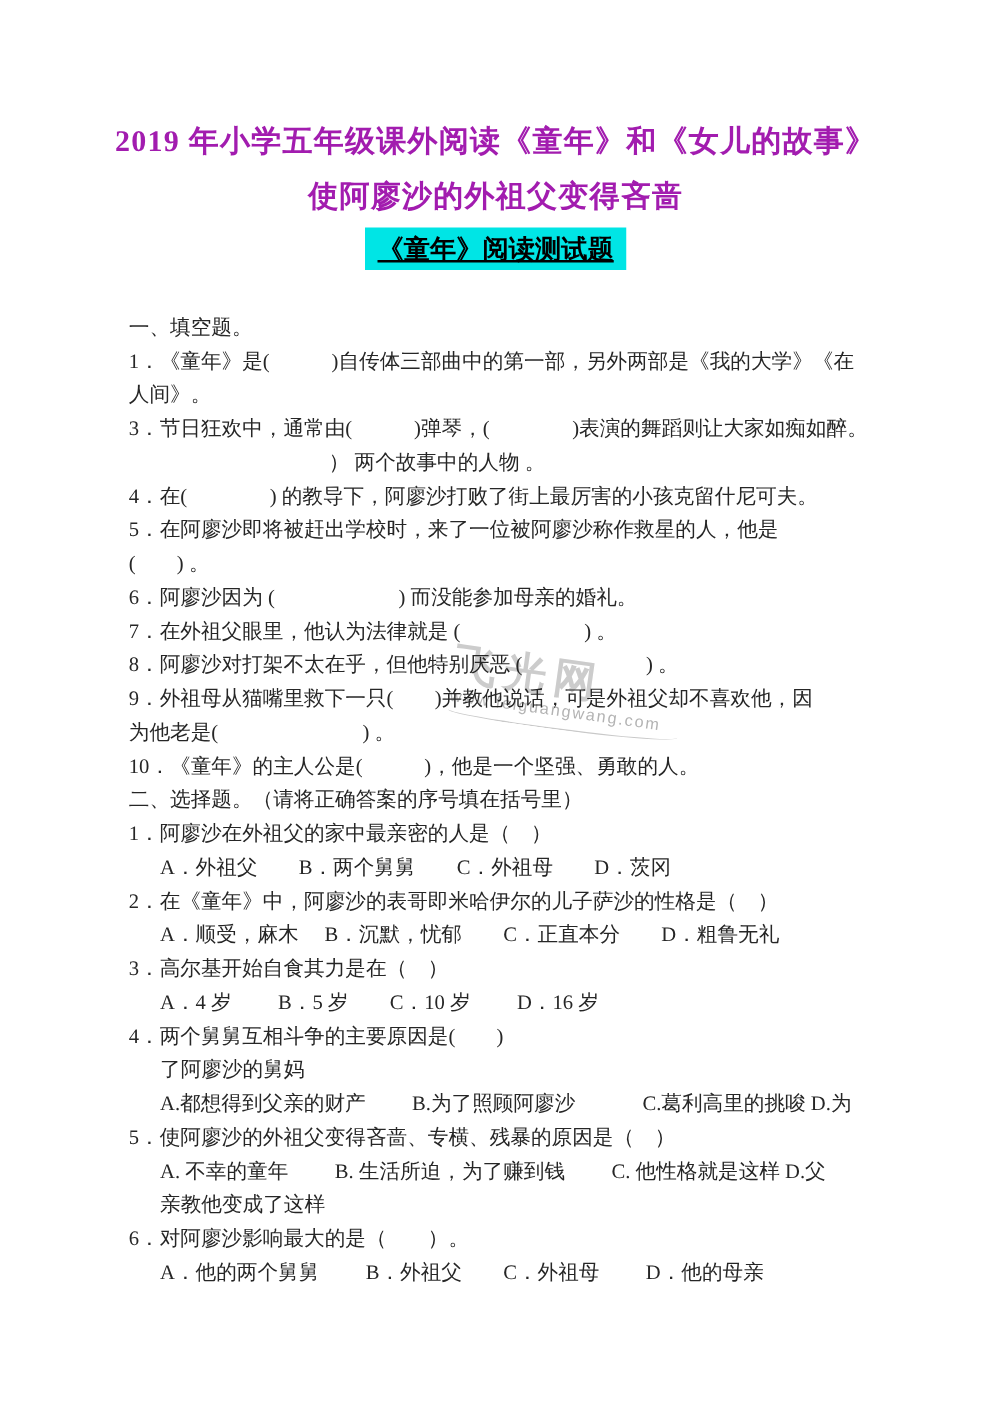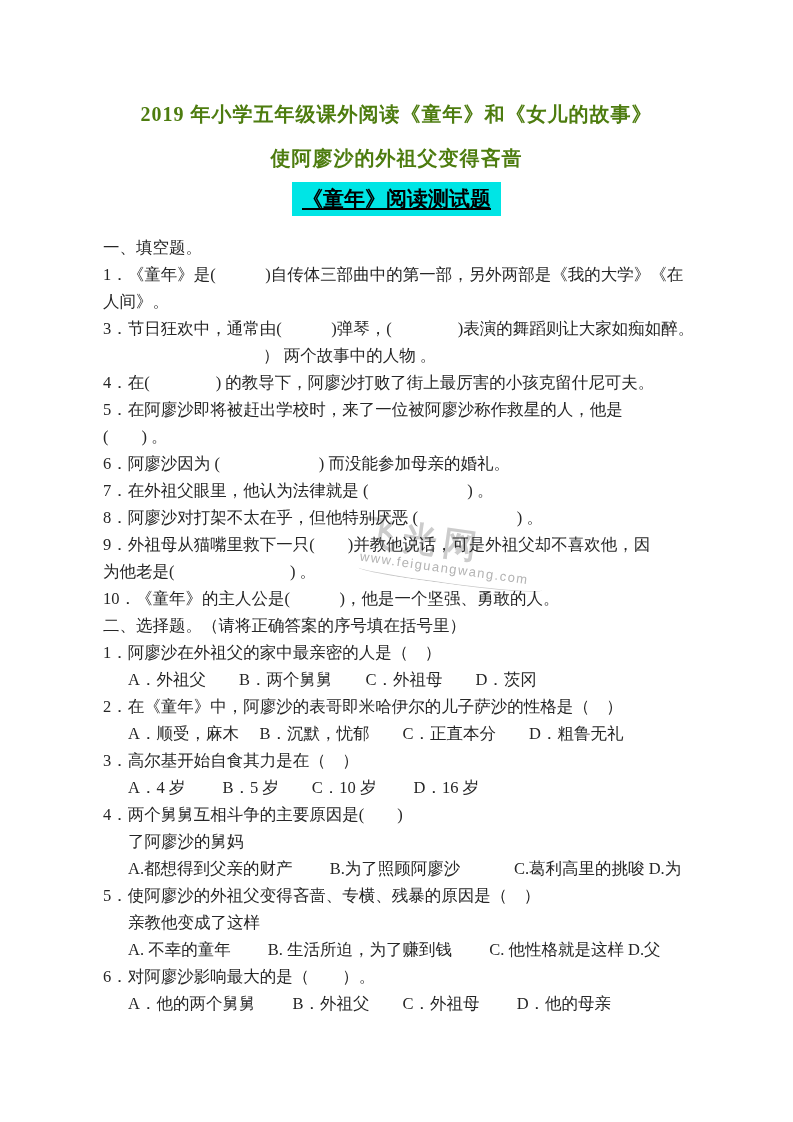--- a/index.html
+++ b/index.html
@@ -7,24 +7,24 @@
     position:relative;
     width:793px;height:1122px;
     background:#ffffff;
     overflow:hidden;
     font-family:"Liberation Serif","DejaVu Serif",serif;
     color:#262626;
   }
   .title{
     margin:0;
     text-align:center;
-    font-size:20px;
+    font-size:24px;
     font-weight:bold;
     line-height:44px;
-    color:#4d7c0f;
+    color:#a21caf;
     letter-spacing:1px;
   }
   .title.first{padding-top:92px;}
   .subtitle-row{
     text-align:center;
     margin-top:2px;
     height:38px;
   }
   .subtitle-highlight{
     display:inline-block;
@@ -32,21 +32,21 @@
     font-weight:bold;
     line-height:26px;
     color:#000000;
     padding:4px 10px;
     background:#00e5e5;
     text-decoration:underline;
   }
   .body-lines{
     position:relative;
     z-index:2;
-    margin:14px 0 0 103px;
+    margin:28px 0 0 103px;
     width:600px;
   }
   .line{
     margin:0;
     font-size:16.5px;
     line-height:27px;
     white-space:pre;
     color:#262626;
   }
   .line.opt{padding-left:25px;}
@@ -122,19 +122,19 @@
       <p class="line">1．阿廖沙在外祖父的家中最亲密的人是（　）</p>
       <p class="line opt">A．外祖父　　B．两个舅舅　　C．外祖母　　D．茨冈</p>
       <p class="line">2．在《童年》中，阿廖沙的表哥即米哈伊尔的儿子萨沙的性格是（　）</p>
       <p class="line opt">A．顺受，麻木　 B．沉默，忧郁　　C．正直本分　　D．粗鲁无礼</p>
       <p class="line">3．高尔基开始自食其力是在（　）</p>
       <p class="line opt">A．4 岁　　 B．5 岁　　C．10 岁　　 D．16 岁</p>
       <p class="line">4．两个舅舅互相斗争的主要原因是(　　)</p>
       <p class="line opt">了阿廖沙的舅妈</p>
       <p class="line opt">A.都想得到父亲的财产　　 B.为了照顾阿廖沙　　　 C.葛利高里的挑唆 D.为</p>
       <p class="line">5．使阿廖沙的外祖父变得吝啬、专横、残暴的原因是（　）</p>
+      <p class="line opt">A. 不幸的童年　　 B. 生活所迫，为了赚到钱　　 C. 他性格就是这样 D.父</p>
       <p class="line opt">亲教他变成了这样</p>
-      <p class="line opt">A. 不幸的童年　　 B. 生活所迫，为了赚到钱　　 C. 他性格就是这样 D.父</p>
       <p class="line">6．对阿廖沙影响最大的是（　　）。</p>
       <p class="line opt">A．他的两个舅舅　　 B．外祖父　　C．外祖母　　 D．他的母亲</p>
     </div>
 
 </div>
 
 </body></html>

